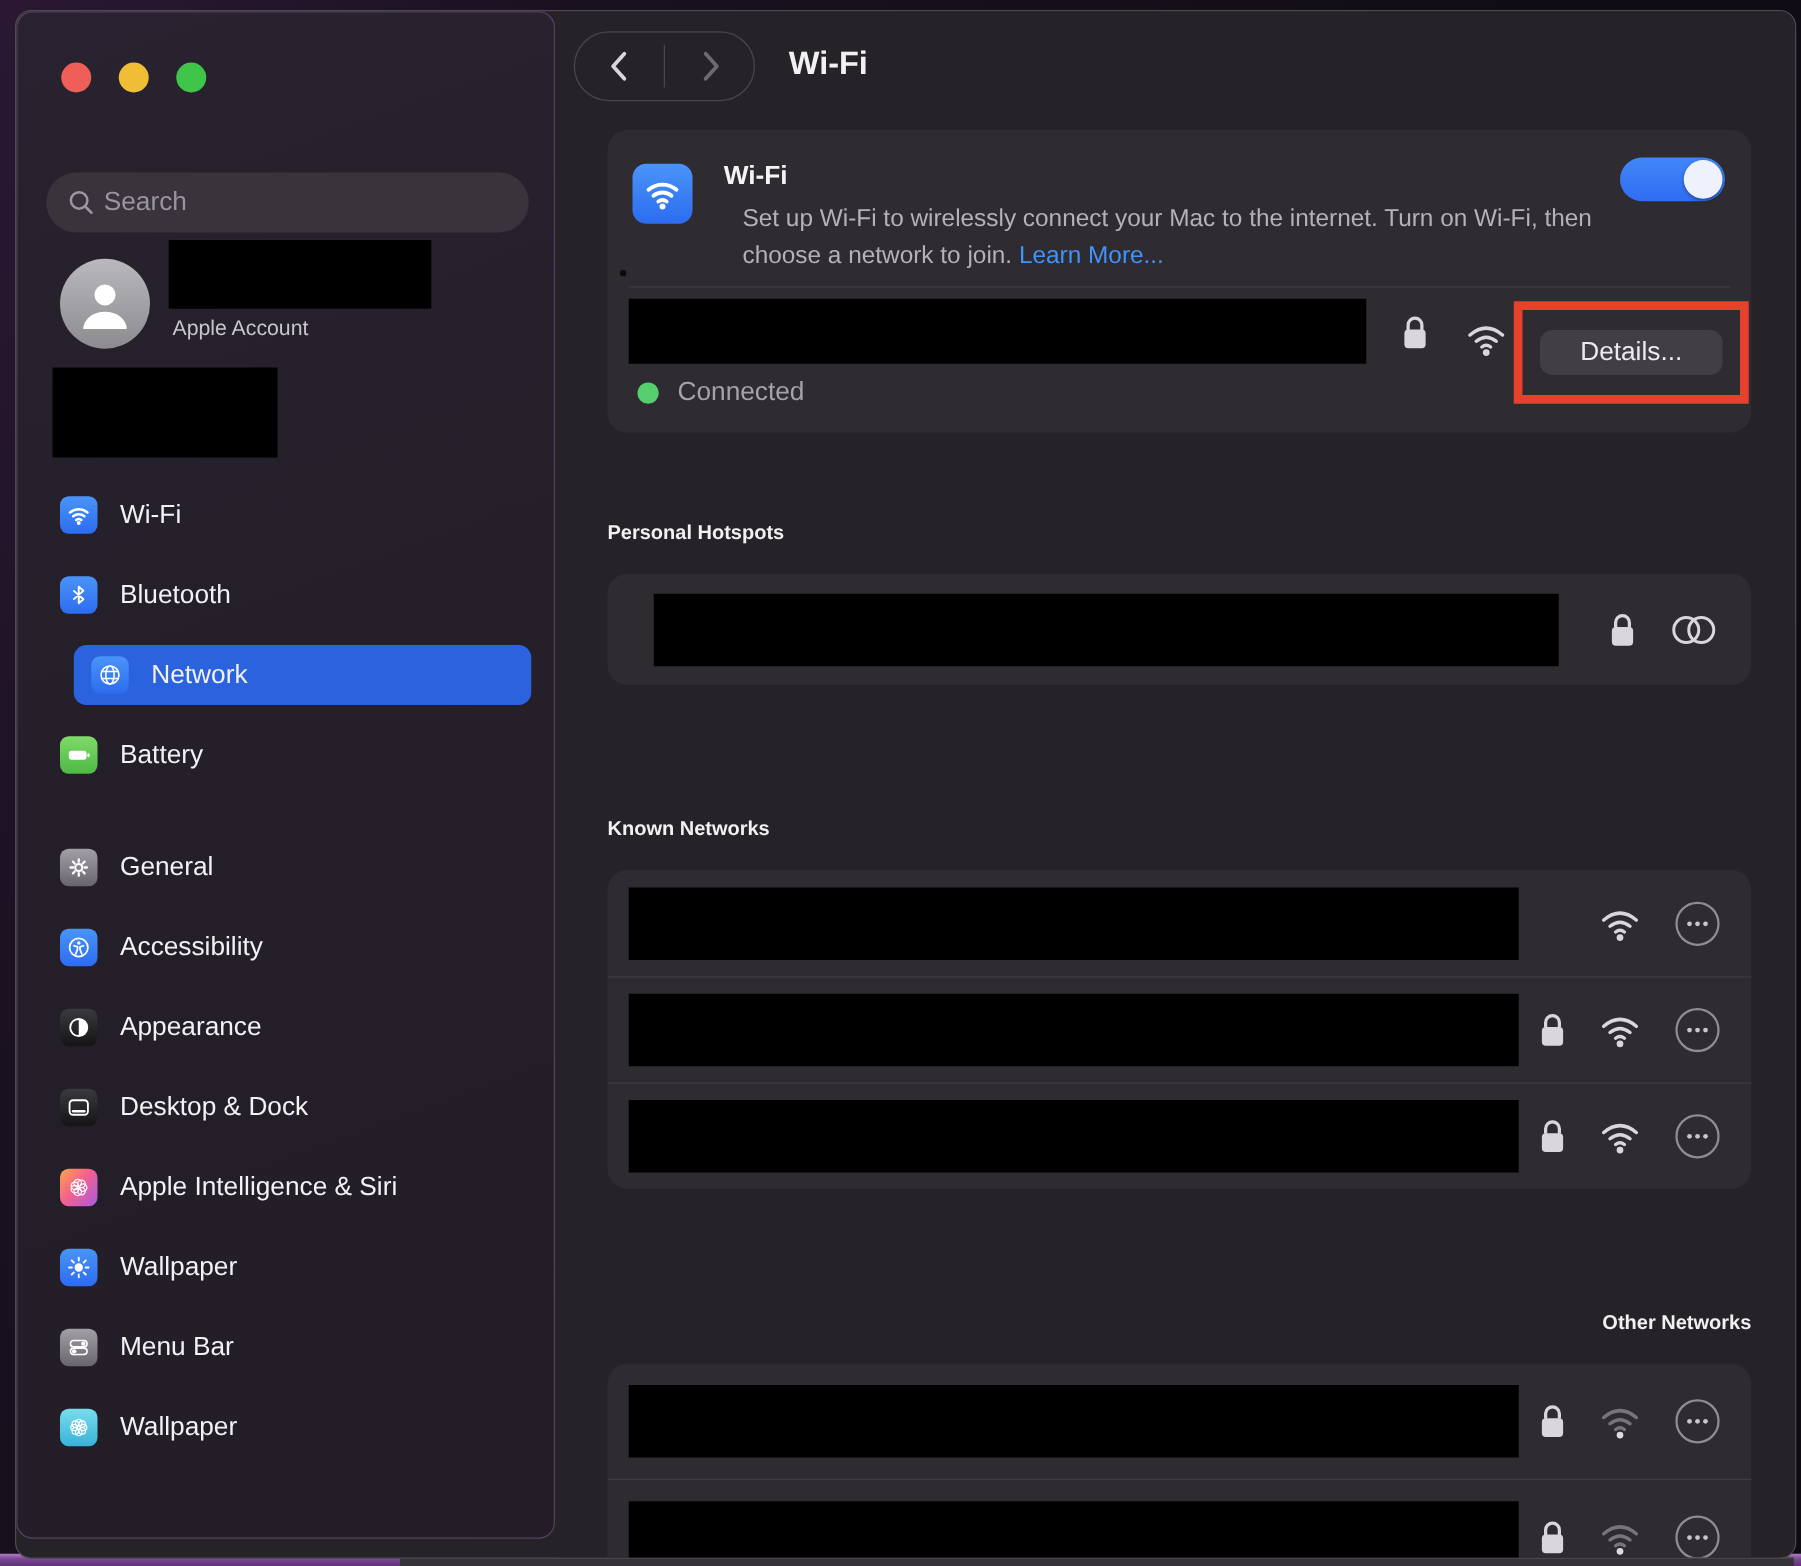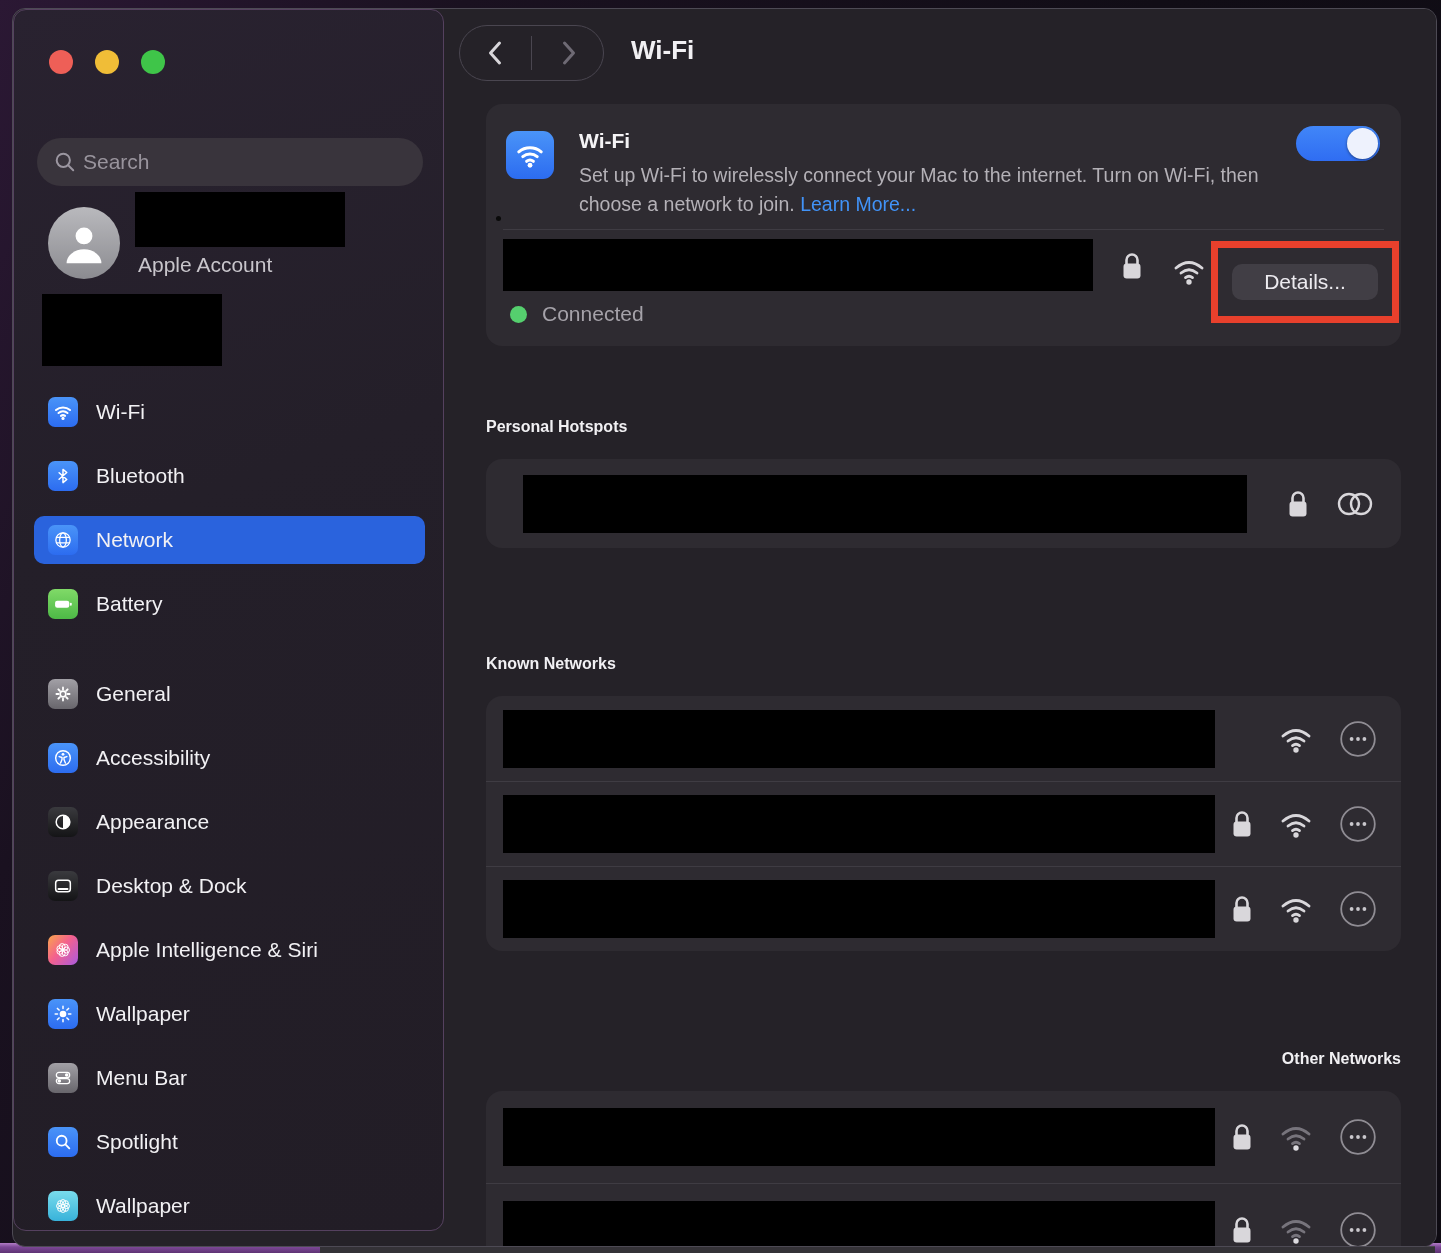--- a/index.html
+++ b/index.html
@@ -32,27 +32,27 @@
 
   .search { position:absolute; left:23px; top:128px; width:386px; height:48px;
     background:#39343c; border-radius:24px; display:flex; align-items:center; padding:0 16px; gap:6px; }
   .search .ph { color:#99949d; font-size:21px; }
 
   .account { position:absolute; left:34px; top:197px; width:380px; }
   .avatar { width:72px; height:72px; border-radius:50%;
     background:linear-gradient(#b9b9bd,#8b8b90); overflow:hidden; position:relative; }
   .avatar svg { position:absolute; left:14px; top:12px; }
   .acct-redact { position:absolute; left:87px; top:-15px; width:210px; height:55px; background:#000; }
-  .acct-label { position:absolute; left:90px; top:46px; font-size:21px; color:#c8c5cb; }
+  .acct-label { position:absolute; left:90px; top:46px; font-size:17px; color:#c8c5cb; }
   .redact2 { position:absolute; left:28px; top:284px; width:180px; height:72px; background:#000; }
 
   .nav { position:absolute; left:20px; top:378px; width:391px; }
   .nav-item { height:48px; margin-bottom:16px; display:flex; align-items:center;
     padding-left:14px; gap:18px; border-radius:10px; }
-  .nav-item.selected { background:#2a63dd; }
+  .nav-item.selected { background:#2a63dd;margin-left:25px; }
   .nav-item .label { font-size:21px; color:#f2f1f4; }
   .nav-gap { height:26px; }
 
   .tile { width:30px; height:30px; border-radius:7px; flex:0 0 auto;
     display:flex; align-items:center; justify-content:center; }
   .t-blue   { background:linear-gradient(#4a94f8,#2c6cf0); }
   .t-green  { background:linear-gradient(#80da68,#4db946); }
   .t-gray   { background:linear-gradient(#a2a0a6,#68666c); }
   .t-black  { background:linear-gradient(#3a3a3e,#141416); }
   .t-ai     { background:linear-gradient(130deg,#f9a64b 0%,#f4618d 45%,#a85ae0 100%); }
@@ -69,21 +69,21 @@
 
   .content { position:absolute; left:42px; top:0; width:915px; }
 
   .card { background:#2e2b31; border-radius:16px; position:relative; }
 
   
   .wifi-card { margin-top:95px; height:242px; }
   .app-icon { position:absolute; left:20px; top:27px; width:48px; height:48px; border-radius:11px;
     background:linear-gradient(#4a94f8,#2c6cf0); display:flex; align-items:center; justify-content:center; }
   .wifi-title { position:absolute; left:93px; top:25px; font-size:21px; font-weight:bold; color:#f4f3f5; }
-  .wifi-desc { position:absolute; left:93px; top:57px; width:700px; font-size:19.5px; line-height:29px; color:#b4b1b7; }
+  .wifi-desc { position:absolute; left:108px; top:57px; width:700px; font-size:19.5px; line-height:29px; color:#b4b1b7; }
   .learn-more { color:#4193f8; }
   .toggle { position:absolute; left:810px; top:22px; width:84px; height:35px; border-radius:18px;
     background:linear-gradient(#4186f8,#2f6df2); }
   .toggle .knob { position:absolute; right:2px; top:2px; width:31px; height:31px; border-radius:50%;
     background:#eef2fd; box-shadow:0 1px 3px rgba(0,0,0,.45); }
   .card-divider { position:absolute; left:17px; right:17px; top:125px; height:1px; background:#3f3c43; }
   .stray-dot { position:absolute; left:10px; top:112px; width:5px; height:5px; border-radius:50%; background:#0a0a0a; }
   .conn-block { position:absolute; left:17px; top:135px; width:590px; height:52px; background:#000; }
   .conn-lock { position:absolute; left:635px; top:147px; }
   .conn-wifi { position:absolute; left:684px; top:152px; }
@@ -517,29 +517,20 @@
           <svg viewBox="0 0 24 24" width="20" height="20" fill="none">
               <rect x="4" y="5.2" width="16" height="6.2" rx="3.1" stroke="#fff" stroke-width="1.5"></rect>
               <circle cx="16.4" cy="8.3" r="2.1" fill="#fff"></circle>
               <rect x="4" y="12.6" width="16" height="6.2" rx="3.1" stroke="#fff" stroke-width="1.5"></rect>
               <circle cx="7.6" cy="15.7" r="2.1" fill="#fff"></circle>
             </svg>
         </span>
         <span class="label">Menu Bar</span>
       </div>
 
-      <div class="nav-item">
-        <span class="tile t-blue">
-          <svg viewBox="0 0 24 24" width="20" height="20" fill="none" stroke="#fff" stroke-width="2.2" stroke-linecap="round">
-              <circle cx="10.4" cy="10.4" r="5.9"></circle>
-              <line x1="14.9" y1="14.9" x2="19.6" y2="19.6"></line>
-            </svg>
-        </span>
-        <span class="label">Spotlight</span>
-      </div>
 
       <div class="nav-item">
         <span class="tile t-cyan">
           <svg viewBox="0 0 24 24" width="20" height="20" fill="none" stroke="#fff" stroke-width="1.2">
               <circle cx="16.6" cy="12" r="3.1"></circle>
               <circle cx="15.3" cy="15.3" r="3.1"></circle>
               <circle cx="12" cy="16.6" r="3.1"></circle>
               <circle cx="8.7" cy="15.3" r="3.1"></circle>
               <circle cx="7.4" cy="12" r="3.1"></circle>
               <circle cx="8.7" cy="8.7" r="3.1"></circle>

